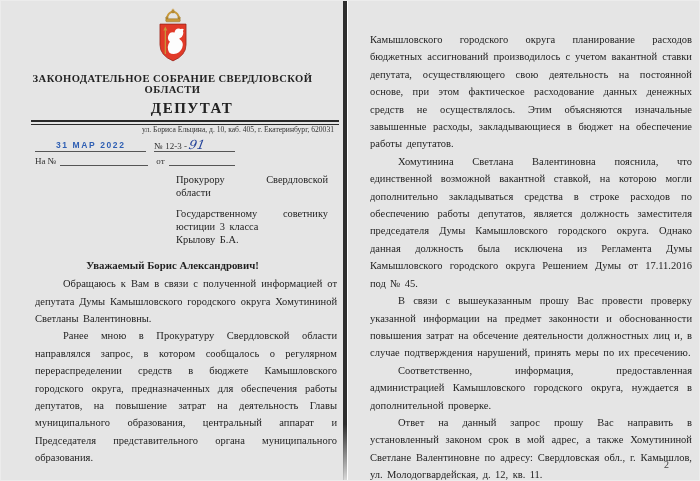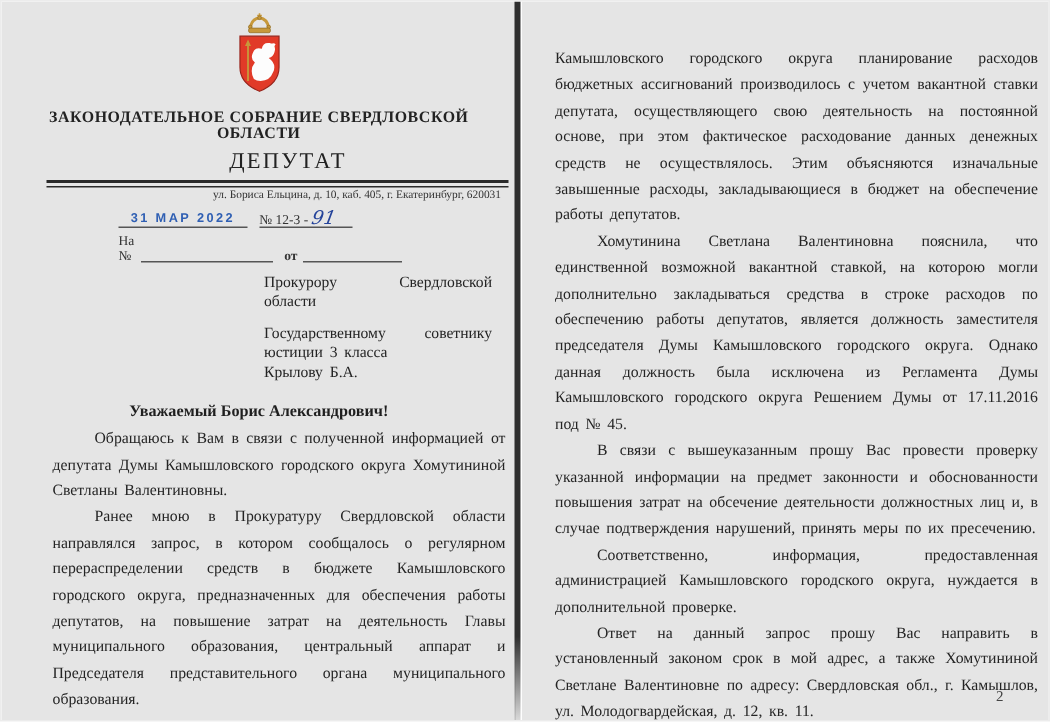--- a/index.html
+++ b/index.html
@@ -14,30 +14,30 @@
   .page-divider{
     position:absolute;left:342px;top:0;width:4px;height:481px;
     background:linear-gradient(#2e2e2e 0%,#2e2e2e 88%,rgba(46,46,46,0.15) 100%);
   }
   .crest{width:46px;margin:7px auto 2px auto;display:block;}
   .org{
     text-align:center;font-weight:bold;font-size:10.6px;letter-spacing:0.4px;
     margin:8px 8px 0 8px;color:#222;
   }
   .role{
-    text-align:center;font-weight:normal;font-size:15px;letter-spacing:1.5px;
+    text-align:center;font-weight:bold;font-size:15px;letter-spacing:1.5px;
     margin-top:5px;color:#222;padding-left:39px;
   }
   .rule{
     margin:3px 5px 0 30px;border-top:2.5px solid #2a2a2a;border-bottom:1px solid #2a2a2a;height:2.5px;
   }
   .addr{text-align:right;font-size:7.6px;color:#333;margin:0 10px;line-height:10px;}
   .addr:first-of-type{margin-top:3px;}
   .stamp{margin:5px 0 0 34px;width:200px;font-size:9px;color:#333;}
-  .stamp-row{display:flex;align-items:flex-end;margin-left:44px;}
+  .stamp-row{display:flex;align-items:flex-end;}
   .stamp-cell-a{width:116px;border-bottom:1px solid #555;text-align:center;padding-bottom:1px;}
   .stamp-cell-b{width:84px;margin-left:8px;border-bottom:1px solid #555;white-space:nowrap;padding-bottom:0;}
   .stamp-date{
     font-family:"Liberation Sans", sans-serif;font-weight:bold;font-size:8.5px;
     letter-spacing:1.6px;color:#2F5FB3;
   }
   .hand{
     font-family:"DejaVu Serif", serif;font-style:italic;font-size:12.5px;
     color:#24439A;display:inline-block;transform:skewX(-10deg);line-height:9px;
   }
@@ -102,21 +102,21 @@
           <span class="stamp-date">31 МАР 2022</span>
         </div>
         <div class="stamp-cell-b">
           <span>№ 12-3 -</span>
           <span class="hand">91</span>
         </div>
       </div>
       <div class="stamp-row stamp-row2">
         <span class="lbl">На №</span>
         <span class="stamp-line"></span>
-        <span class="lbl" style="margin-left:8px;font-weight:bold;">от</span>
+        <span class="lbl" style="margin-left:8px;">от</span>
         <span class="stamp-line short"></span>
       </div>
     </div>
 
     <div class="recipient">
       <div class="r-block">Прокурору Свердловской области</div>
       <div>Государственному советнику юстиции 3 класса</div>
       <div class="r-block">Крылову Б.А.</div>
     </div>
 

